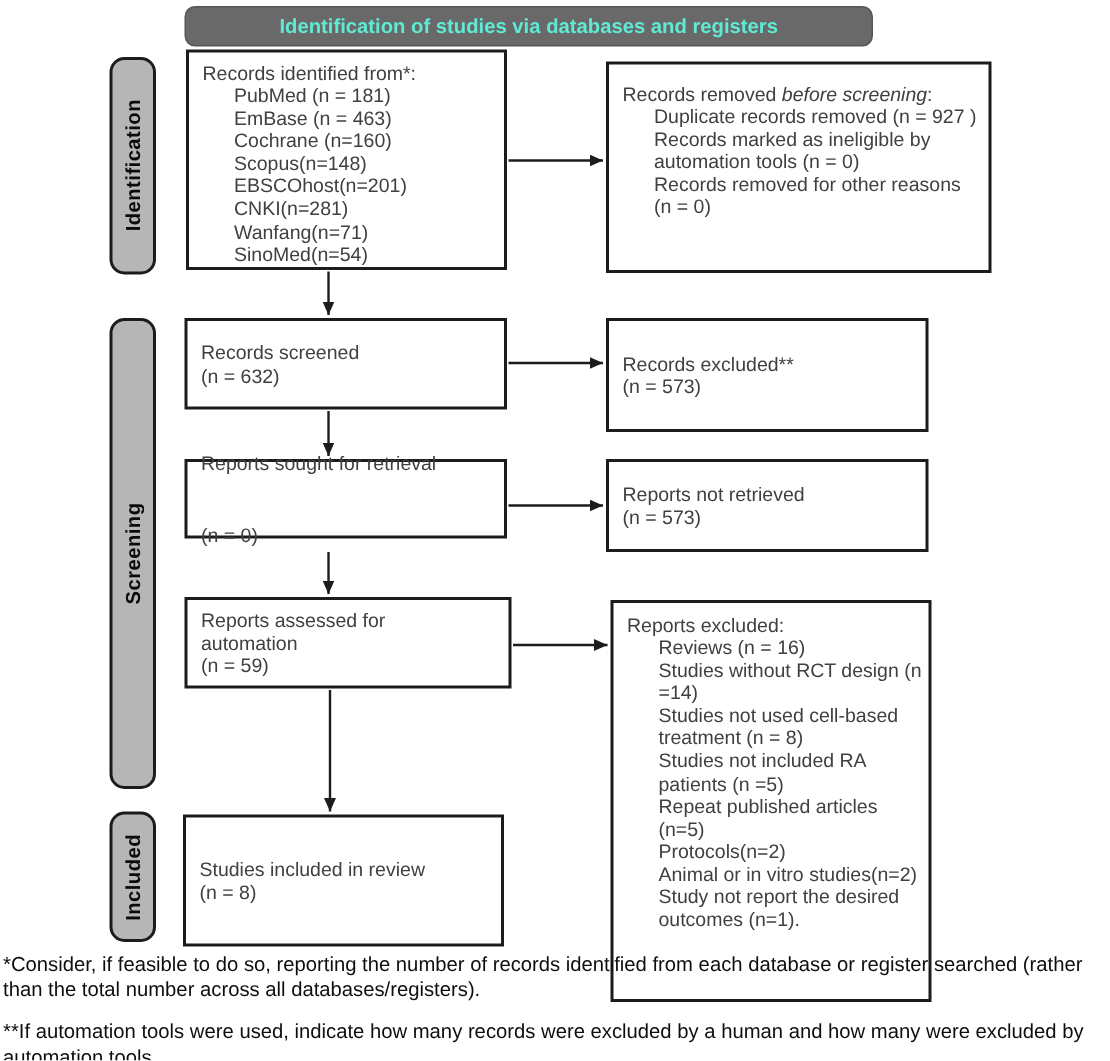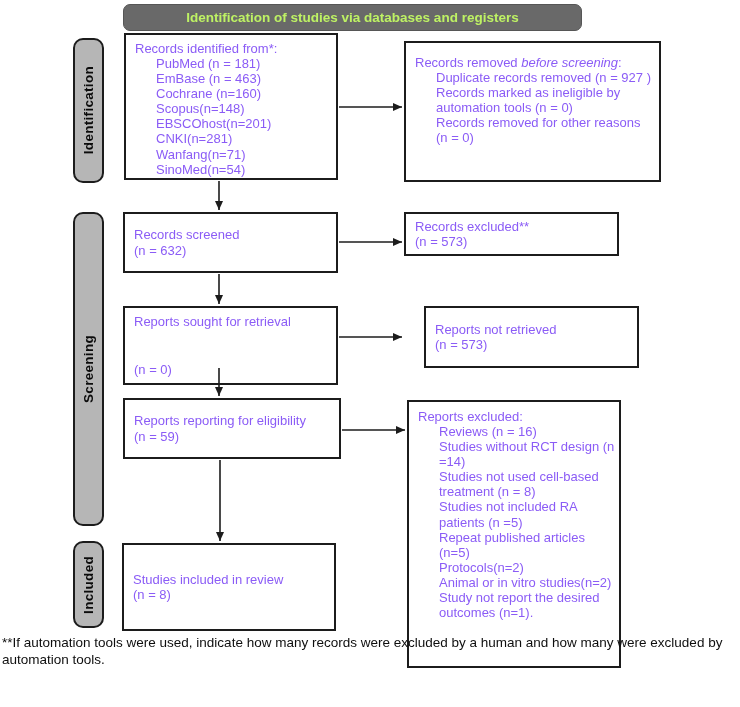--- a/index.html
+++ b/index.html
@@ -16,21 +16,21 @@
     overflow: hidden;
   }
   .banner {
     position: absolute;
     left: 123px; top: 4px;
     width: 459px; height: 27px;
     background: #696969;
     border: 1px solid #565656;
     border-radius: 7px;
     display: flex; align-items: center; justify-content: center;
-    font-size: 13.5px; font-weight: bold; color: #bef264;
+    font-size: 13.5px; font-weight: bold; color: #5eead4;
   }
   .stage {
     position: absolute;
     left: 73px; width: 31px;
     background: #b6b6b6;
     border: 2px solid #1c1c1c;
     border-radius: 10px;
     display: flex; align-items: center; justify-content: center;
   }
   .stage span {
@@ -42,31 +42,31 @@
   }
   .stage-identification { top: 38px; height: 145px; }
   .stage-screening { top: 212px; height: 314px; }
   .stage-included { top: 541px; height: 87px; }
   .box {
     position: absolute;
     background: #ffffff;
     border: 2px solid #1c1c1c;
     font-size: 13px;
     line-height: 1.16;
-    color: #8b5cf6;
+    color: #404040;
   }
   .box .bt { margin-bottom: 0px; }
   .box .bi { margin-left: 21px; }
   .vcenter { display: flex; flex-direction: column; justify-content: center; padding-left: 9px; padding-right: 17px; }
   .box-identified { left: 124px; top: 33px; width: 214px; height: 147px; padding: 6px 4px 0 9px; }
   .box-removed   { left: 404px; top: 41px; width: 257px; height: 141px; padding: 12px 5px 0 9px; }
   .box-screened      { left: 123px; top: 212px; width: 215px; height: 61px; }
-  .box-excluded      { left: 404px; top: 212px; width: 215px; height: 44px; }
-  .box-sought        { left: 123px; top: 306px; width: 215px; height: 79px; gap: 32px; }
-  .box-notretrieved  { left: 404px; top: 306px; width: 215px; height: 62px; margin-left: 20px; }
+  .box-excluded      { left: 404px; top: 212px; width: 215px; height: 76px; }
+  .box-sought        { left: 123px; top: 306px; width: 215px; height: 53px; gap: 32px; }
+  .box-notretrieved  { left: 404px; top: 306px; width: 215px; height: 62px; }
   .box-assessed      { left: 123px; top: 398px; width: 218px; height: 61px; }
   .box-repexcluded   { left: 407px; top: 400px; width: 214px; height: 268px; padding: 7px 4px 0 9px; }
   .box-included      { left: 122px; top: 543px; width: 214px; height: 88px; }
   .em { font-style: italic; }
   .arrows {
     position: absolute;
     left: 0; top: 0;
     width: 740px; height: 707px;
     pointer-events: none;
   }
@@ -134,21 +134,21 @@
     <div>Reports sought for retrieval</div>
     <div>(n = 0)</div>
   </div>
 
   <div class="box vcenter box-notretrieved">
     <div>Reports not retrieved</div>
     <div>(n = 573)</div>
   </div>
 
   <div class="box vcenter box-assessed">
-    <div>Reports reporting for eligibility</div>
+    <div>Reports assessed for automation</div>
     <div>(n = 59)</div>
   </div>
 
   <div class="box box-repexcluded">
     <div class="bt">Reports excluded:</div>
     <div class="bi">Reviews (n = 16)</div>
     <div class="bi">Studies without RCT design (n =14)</div>
     <div class="bi">Studies not used cell-based treatment (n = 8)</div>
     <div class="bi">Studies not included RA patients (n =5)</div>
     <div class="bi">Repeat published articles (n=5)</div>
@@ -172,16 +172,17 @@
     <line x1="219" y1="181" x2="219" y2="210" stroke="#1c1c1c" stroke-width="1.6" marker-end="url(#ah)"></line>
     <line x1="339" y1="242" x2="402" y2="242" stroke="#1c1c1c" stroke-width="1.6" marker-end="url(#ah)"></line>
     <line x1="219" y1="274" x2="219" y2="304" stroke="#1c1c1c" stroke-width="1.6" marker-end="url(#ah)"></line>
     <line x1="339" y1="337" x2="402" y2="337" stroke="#1c1c1c" stroke-width="1.6" marker-end="url(#ah)"></line>
     <line x1="219" y1="368" x2="219" y2="396" stroke="#1c1c1c" stroke-width="1.6" marker-end="url(#ah)"></line>
     <line x1="342" y1="430" x2="405" y2="430" stroke="#1c1c1c" stroke-width="1.6" marker-end="url(#ah)"></line>
     <line x1="220" y1="460" x2="220" y2="541" stroke="#1c1c1c" stroke-width="1.6" marker-end="url(#ah)"></line>
   </svg>
 
   <div class="footnotes">
+    <p>*Consider, if feasible to do so, reporting the number of records identified from each database or register searched (rather than the total number across all databases/registers).</p>
     <p>**If automation tools were used, indicate how many records were excluded by a human and how many were excluded by automation tools.</p>
   </div>
 
 </div>
 
 </body></html>

